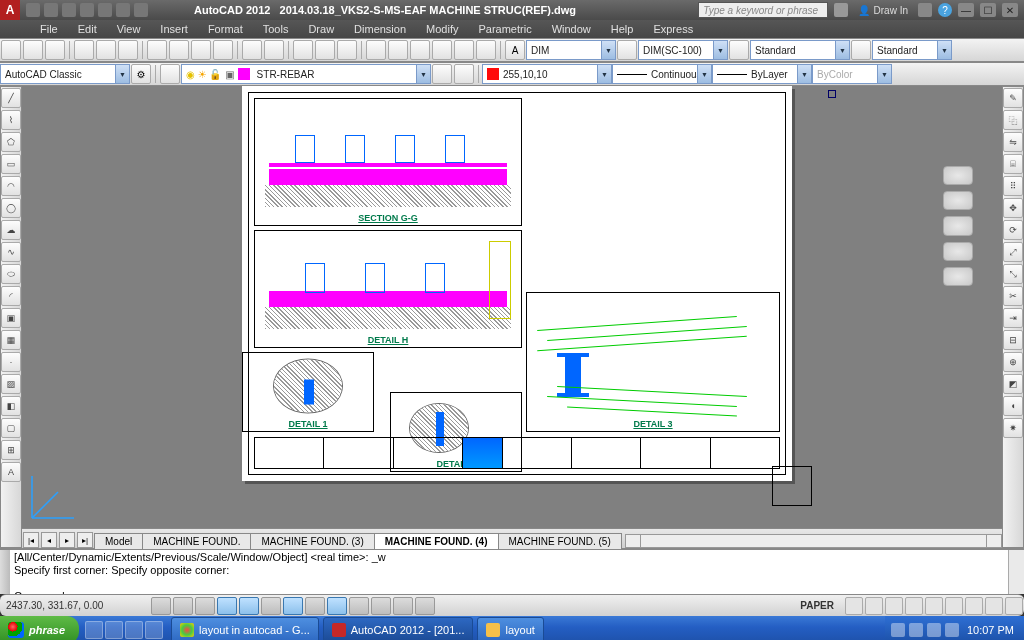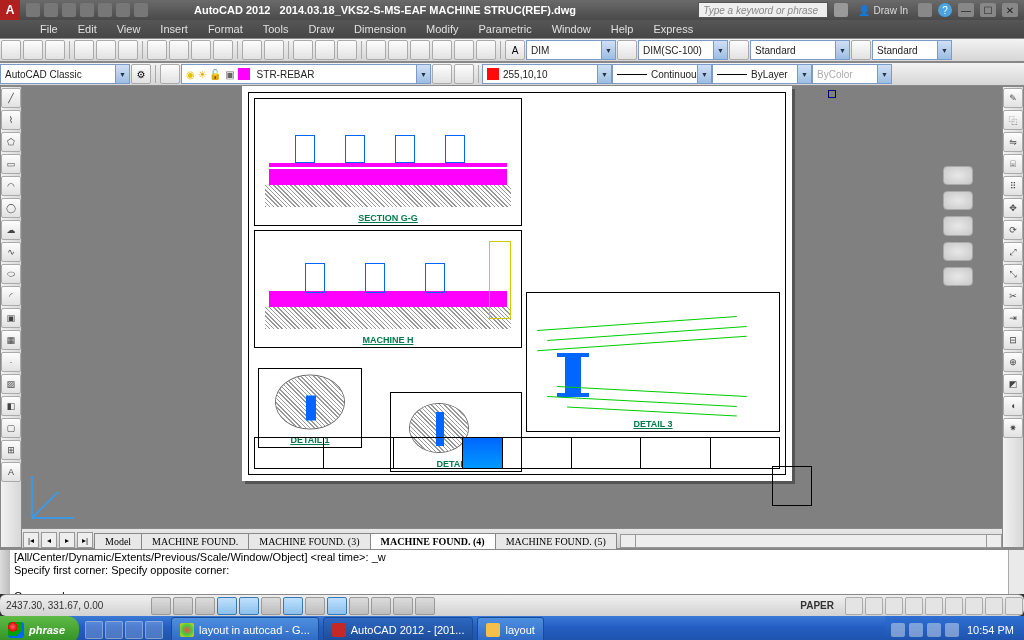--- a/index.html
+++ b/index.html
@@ -37,21 +37,21 @@
 
 
 .canvas-wrap { flex:1; position:relative; background:#14b8a6; display:flex; flex-direction:column;}
 .paper-area { flex:1; background:#808080; position:relative; overflow:hidden; }
 .paper { position:absolute; left:220px; top:0; width:550px; height:395px; background:#fff; box-shadow:3px 3px 0 #555; }
 .paper .outer-frame { position:absolute; inset:6px; border:1px solid #000; }
 .vp { position:absolute; border:1px solid #000; }
 .vp-gg { left:12px; top:12px; width:268px; height:128px; }
 .vp-hh { left:284px; top:12px; right:12px; height:190px; width:auto; }
 .vp-h  { left:12px; top:144px; width:268px; height:118px; }
-.vp-d1 { left:16px; top:266px; width:104px; height:80px;margin-top:16px; }
+.vp-d1 { left:0; top:266px; width:132px; height:80px; }
 .vp-d2 { left:148px; top:266px; width:132px; height:80px;margin-top:40px; }
 .vp-d3 { left:284px; top:206px; right:12px; height:140px; width:auto; }
 .vp .lbl { position:absolute; bottom:2px; left:50%; transform:translateX(-50%); color:#007a4b; font-weight:bold; font-size:9px; text-decoration:underline; white-space:nowrap;}
 .section-sketch { position:absolute; inset:10px 10px 18px 10px; }
 .mag-line { position:absolute; background:#f0f; height:4px; }
 .cyan-line { position:absolute; border:1px solid #06f; }
 .green-line { position:absolute; background:#0c0; height:1px; }
 .hatch { position:absolute; background:repeating-linear-gradient(45deg,#999 0,#999 1px,#fff 1px,#fff 3px); }
 .title-block { position:absolute; left:12px; right:12px; bottom:12px; height:32px; border:1px solid #000; display:flex; }
 .title-block > div { border-right:1px solid #000; flex:1; }
@@ -61,21 +61,21 @@
 .sel-rect { position:absolute; border:1px solid #000; background:transparent; }
 .sel-tick { position:absolute; width:8px; height:8px; border:1px solid #006; background:transparent; }
 
 
 .viewcube { position:absolute; right:28px; top:4px; width:80px; height:120px; display:flex; flex-direction:column; align-items:center; gap:6px;}
 .viewcube .nav-icon { width:30px; height:30px; background:radial-gradient(#e8e8e8,#c8c8c8); border:1px solid #aaa; border-radius:4px; cursor:pointer;}
 
 
 .layout-tabs { height:20px; background:linear-gradient(#e8e8e8,#cfcfcf); border-top:1px solid #888; display:flex; align-items:flex-end; font-size:10px; }
 .layout-tabs .nav { width:16px; height:16px; border:1px solid #999; background:#eee; margin:0 1px; display:flex; align-items:center; justify-content:center; font-size:8px; cursor:pointer;}
-.layout-tabs .tab { padding:2px 10px; border:1px solid #888; border-bottom:none; background:#e8e8e8; margin-right:-1px; cursor:pointer; position:relative; top:1px;font-family:Liberation Serif, serif;}
+.layout-tabs .tab { padding:2px 10px; border:1px solid #888; border-bottom:none; background:#e8e8e8; margin-right:-1px; cursor:pointer; position:relative; top:1px;}
 .layout-tabs .tab.active { background:#fff; font-weight:bold; }
 .layout-tabs .hscroll { flex:1; height:14px; border:1px solid #999; margin-left:4px; background:#eee; position:relative;}
 .layout-tabs .hscroll::after { content:''; position:absolute; right:0; top:0; bottom:0; width:14px; border-left:1px solid #999;}
 .layout-tabs .hscroll::before { content:''; position:absolute; left:0; top:0; bottom:0; width:14px; border-right:1px solid #999;}
 
 
 .cmd-win { height:46px; background:#fff; border-top:2px solid #888; font-family:"Lucida Console",monospace; font-size:11px; color:#000; display:flex; }
 .cmd-win .grip { width:10px; background:linear-gradient(to right,#ddd,#bbb); cursor:move;}
 .cmd-win .lines { flex:1; padding:1px 4px; line-height:13px; white-space:pre; overflow:hidden;}
 .cmd-win .vscroll { width:16px; border-left:1px solid #aaa; background:#eaeaea; }
@@ -290,21 +290,21 @@
 
         <div class="vp vp-h">
           <div class="section-sketch">
             <div class="hatch" style="left:0;right:0;bottom:0;height:22px"></div>
             <div class="mag-line" style="left:4px;right:4px;bottom:22px;height:16px;background:#f0f"></div>
             <div class="cyan-line" style="left:40px;top:22px;width:20px;height:30px"></div>
             <div class="cyan-line" style="left:100px;top:22px;width:20px;height:30px"></div>
             <div class="cyan-line" style="left:160px;top:22px;width:20px;height:30px"></div>
             <div style="position:absolute;right:0;top:0;bottom:10px;width:22px;border:1px solid #cc0"></div>
           </div>
-          <div class="lbl">MACHINE H</div>
+          <div class="lbl">DETAIL H</div>
         </div>
 
         <div class="vp vp-d1">
           <div style="position:absolute;left:50%;top:42%;transform:translate(-50%,-50%);width:70px;height:55px;border:1px solid #666;border-radius:50%;overflow:hidden">
             <div class="hatch" style="inset:0;position:absolute"></div>
             <div style="position:absolute;left:30px;top:20px;width:10px;height:25px;background:#06f"></div>
           </div>
           <div class="lbl">DETAIL 1</div>
         </div>
 
@@ -457,15 +457,15 @@
   <div class="task">
       <div class="icon" style="background:#f5c04a"></div>
       <span>layout</span>
     </div>
   <div class="spacer"></div>
   <div class="tray">
     <div class="tico"></div>
     <div class="tico"></div>
     <div class="tico"></div>
     <div class="tico"></div>
-    <div class="clock">10:54 PM</div>
+    <div class="clock">10:07 PM</div>
   </div>
 </div>
 
 </body></html>

